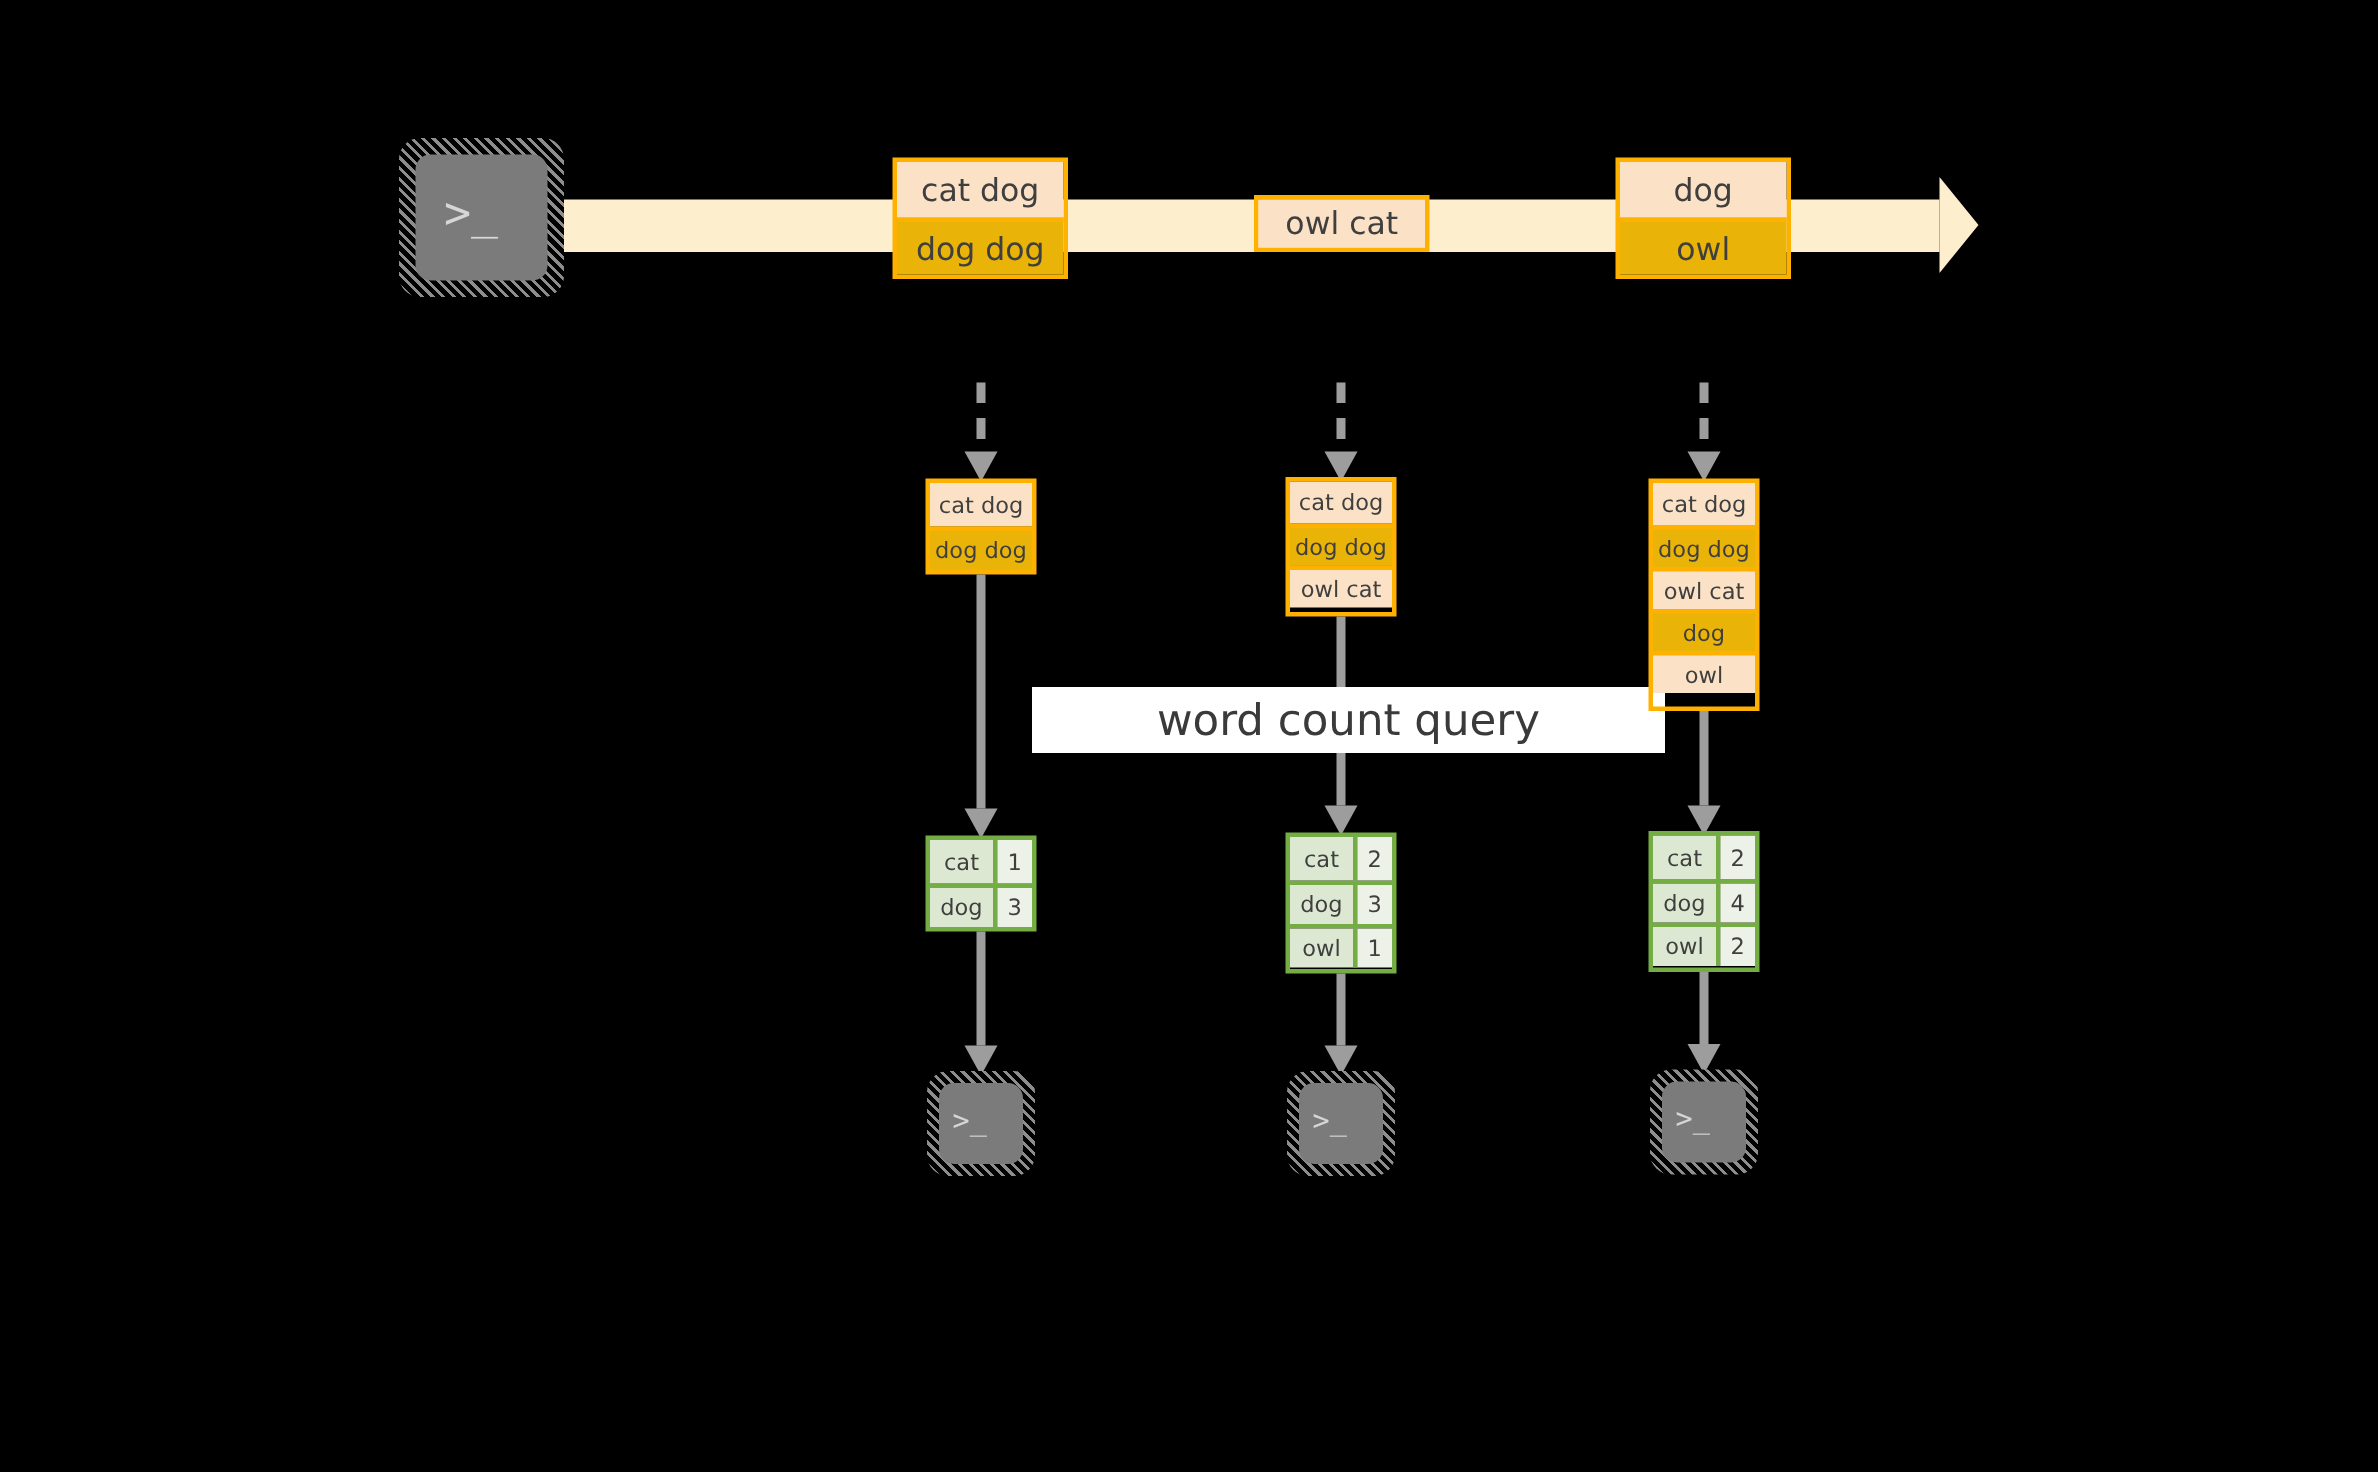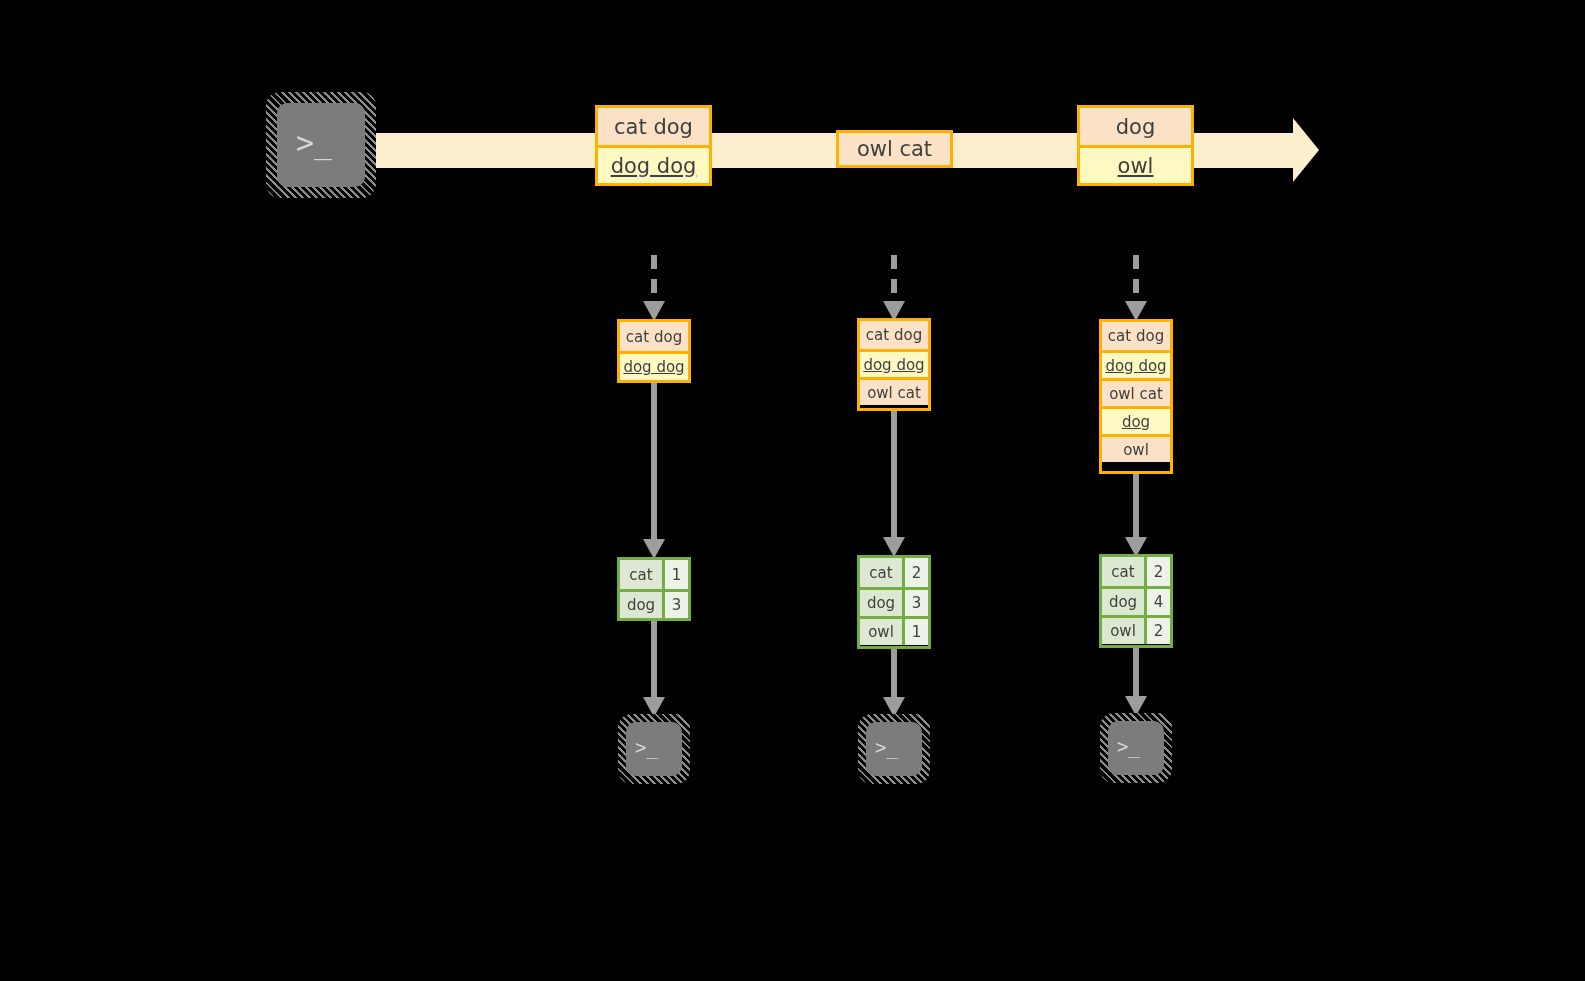--- a/index.html
+++ b/index.html
@@ -20,21 +20,21 @@
       background-image:repeating-linear-gradient(45deg,#8d8d8d 0 2px,#000 2px 5px);}
   .term .face{position:absolute;border-radius:10px;background:#7b7b7b;}
   .term .glyph{position:absolute;color:#d6d6d6;line-height:1;
       font-family:"DejaVu Sans Mono","Liberation Mono",monospace;}
 
   
   .msgbox{position:absolute;box-sizing:border-box;border:3px solid #ffb100;}
   .msgbox .row{box-sizing:border-box;display:flex;align-items:center;
       justify-content:center;color:#3f3f3f;white-space:nowrap;}
   .msgbox .row.dark{background:#fbe1c6;}
-  .msgbox .row.light{background:#fef9c3;text-decoration:underline;}
+  .msgbox .row.light{background:#eab308;}
   .msgbox .row + .row{border-top:3px solid #ffb100;}
 
   
   .restable{position:absolute;box-sizing:border-box;border:3px solid #74ad43;}
   .restable .trow{display:flex;box-sizing:border-box;}
   .restable .trow + .trow{border-top:3px solid #74ad43;}
   .restable .key{box-sizing:border-box;display:flex;align-items:center;
       justify-content:center;background:#dde8d2;color:#3f3f3f;
       border-right:3px solid #74ad43;}
   .restable .val{box-sizing:border-box;display:flex;align-items:center;
@@ -163,20 +163,23 @@
   <div class="conn" style="left:1125px;top:255px;width:22px;height:66px;">
     <div class="shaft dashed" style="left:8px;top:0;width:6px;height:46px;"></div>
     <div class="head" style="left:0;top:46px;"></div>
   </div>
 
   <div class="conn" style="left:1125px;top:473px;width:22px;height:84px;">
     <div class="shaft" style="left:8px;top:0;width:6px;height:64px;"></div>
     <div class="head" style="left:0;top:64px;"></div>
   </div>
 
+  <div class="banner" style="left:688px;top:458px;width:422px;height:44px;">
+    <span style="font-size:29px;">word count query</span>
+  </div>
 
   <div class="msgbox" style="left:1099px;top:319px;width:74px;height:155px;">
     <div class="row dark" style="height:28px;font-size:15px;">cat dog</div>
     <div class="row light" style="height:28px;font-size:15px;">dog dog</div>
     <div class="row dark" style="height:28px;font-size:15px;">owl cat</div>
     <div class="row light" style="height:28px;font-size:15px;">dog</div>
     <div class="row dark" style="height:28px;font-size:15px;">owl</div>
   </div>
 
   <div class="restable" style="left:1099px;top:554px;width:74px;height:94px;">

